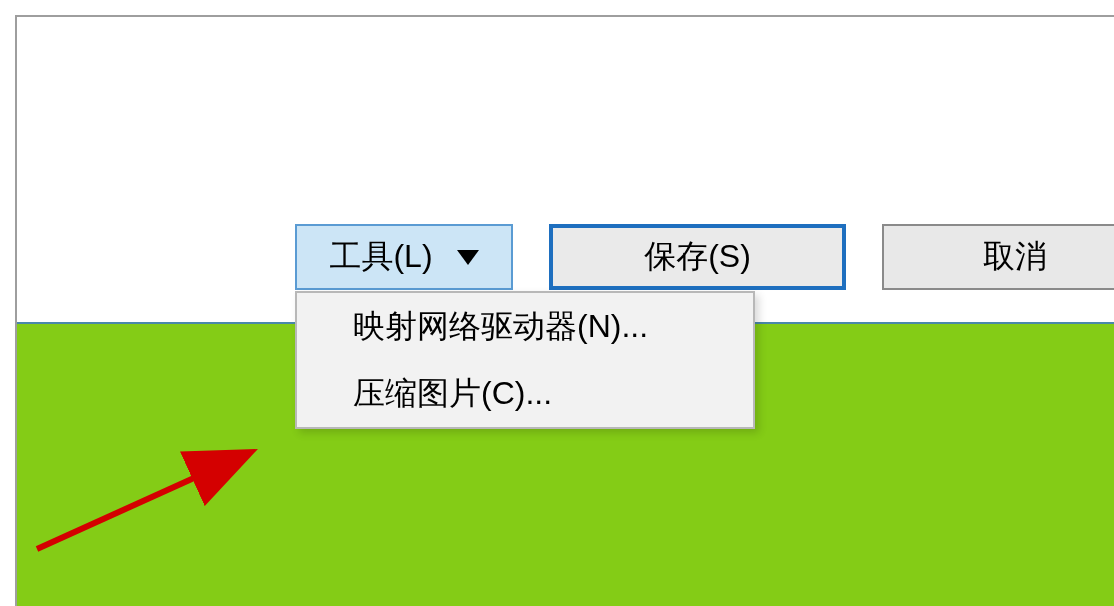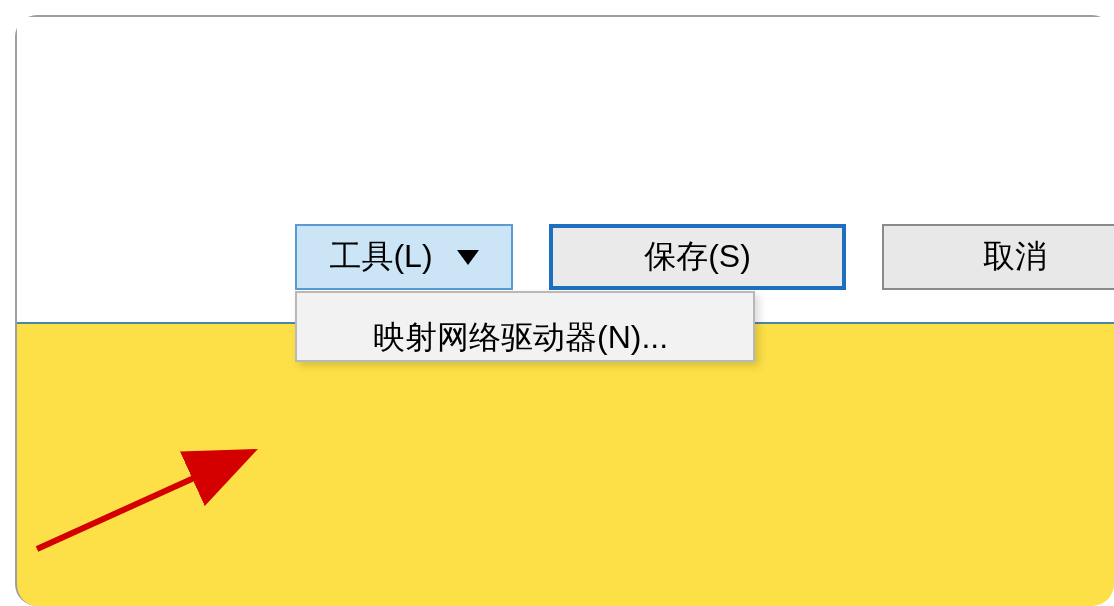--- a/index.html
+++ b/index.html
@@ -16,22 +16,21 @@
       overflow: hidden;
     }
     .frame {
       position: absolute;
       top: 15px;
       left: 15px;
       right: 0;
       bottom: 0;
       border-top: 2px solid #9e9e9e;
       border-left: 2px solid #9e9e9e;
-      background: #fde047;
-      border-radius: 22px;
+      background: #84cc16;
     }
     .inner {
       position: absolute;
       top: 0;
       left: 0;
       right: 0;
       height: 307px;
       background: #ffffff;
       border-bottom: 2px solid #4a88a8;
     }
@@ -79,22 +78,22 @@
       top: 274px;
       left: 278px;
       width: 460px;
       background: #f2f2f2;
       border: 2px solid #b8b8b8;
       box-shadow: 4px 4px 8px rgba(0,0,0,0.15);
     }
     .menu-item {
       height: 67px;
       display: flex;
-      align-items: flex-end;
-      padding-left: 76px;
+      align-items: center;
+      padding-left: 56px;
       font-size: 32px;
       color: #000;
       cursor: pointer;
     }
     .menu-item.selected {
       background: #91c8f0;
     }
     .arrow {
       position: absolute;
       top: 392px;
@@ -120,20 +119,23 @@
     </div>
     <div class="btn btn-cancel">
       <span>取消</span>
     </div>
   </div>
 
   <div class="dropdown">
     <div class="menu-item">
       <span>映射网络驱动器(N)...</span>
     </div>
+    <div class="menu-item">
+      <span>压缩图片(C)...</span>
+    </div>
   </div>
 
   <svg class="arrow" viewBox="0 0 260 150">
     <defs>
       <marker id="arrowhead" markerWidth="12" markerHeight="10" refX="10" refY="5" orient="auto">
         <polygon points="0 0, 12 5, 0 10" fill="#d40000"></polygon>
       </marker>
     </defs>
     <line x1="20" y1="140" x2="230" y2="45" stroke="#d40000" stroke-width="6" marker-end="url(#arrowhead)"></line>
   </svg>

